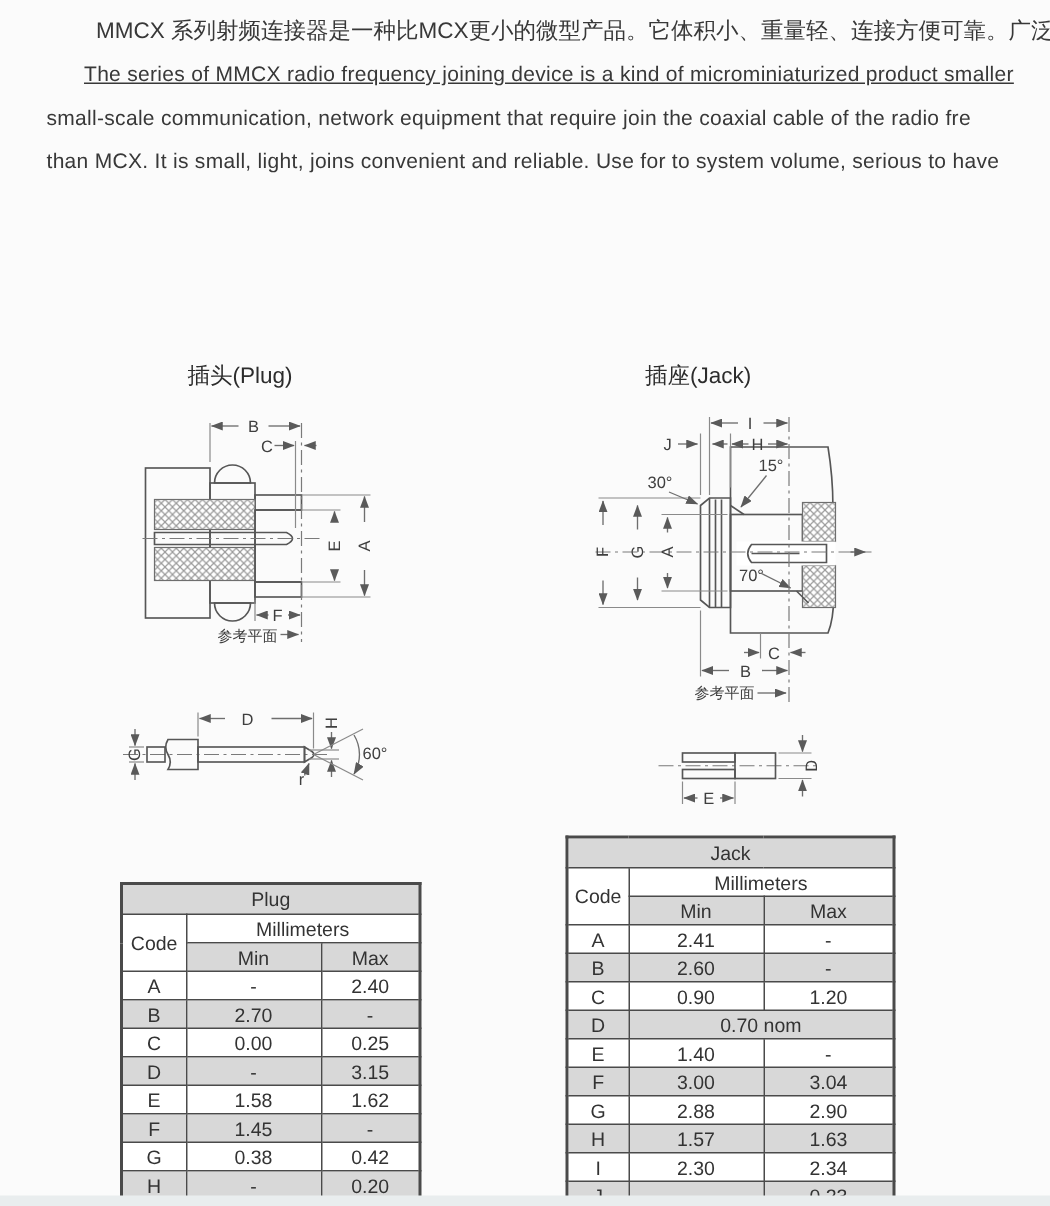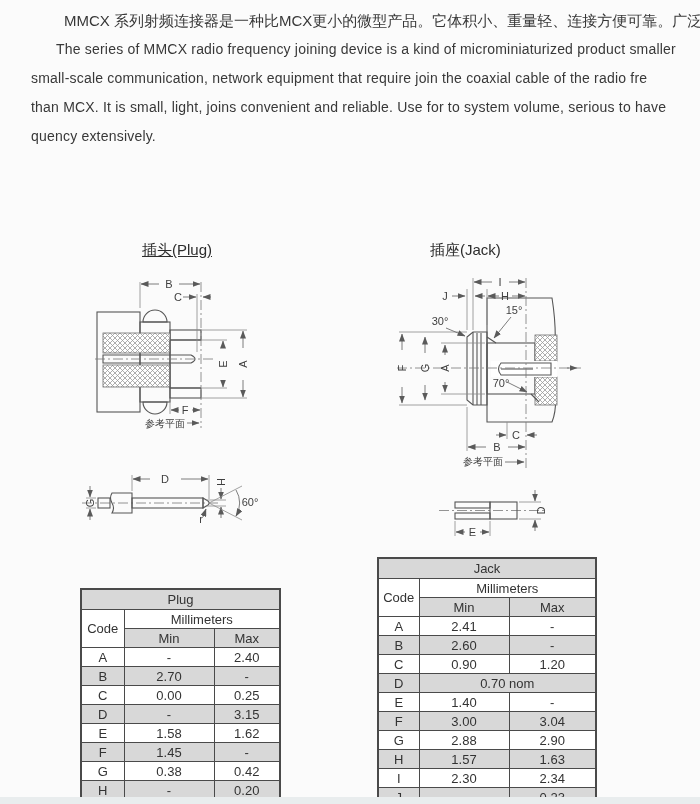--- a/index.html
+++ b/index.html
@@ -5,28 +5,28 @@
   html,body{margin:0;padding:0;}
   body{width:700px;height:804px;background:#f2f3f4;font-family:"Liberation Sans",sans-serif;}
   .page{position:relative;width:700px;height:804px;background:#fbfbfb;overflow:hidden;}
   .scan-foot{position:absolute;left:0;bottom:0;width:700px;height:7px;background:#e9edee;}
 
   
   .intro{position:absolute;left:31px;top:7px;width:668px;color:#383838;}
   .zl{font-size:15px;line-height:28px;white-space:nowrap;}
   .el{font-size:14px;line-height:29px;white-space:nowrap;letter-spacing:.2px;}
   .ind-zh{padding-left:33px;}
-  .ind-en{padding-left:25px;}
+  .ind-en{padding-left:25px;text-decoration:underline;}
 
   
   .sec-title{position:absolute;left:62px;top:191px;font-size:16px;font-weight:bold;color:#1e1e1e;letter-spacing:.2px;white-space:nowrap;}
   .sec-title .zh{margin-right:9px;}
 
   .sub{position:absolute;top:241px;font-size:15px;color:#2c2c2c;white-space:nowrap;}
-  .sub.plug{left:142px;text-decoration:underline;}
+  .sub.plug{left:125px;}
   .sub.jack{left:430px;}
 
   
   .draw{position:absolute;overflow:visible;}
   .ext{stroke:#8a8a8a;stroke-width:.8;fill:none;}
   .dim{stroke:#6e6e6e;stroke-width:.9;fill:none;marker-end:url(#arr);}
   .cl{stroke:#7a7a7a;stroke-width:.8;fill:none;stroke-dasharray:10 3 2 3;}
   .ol{stroke:#565656;stroke-width:1.1;fill:none;}
   .dl{font-family:"Liberation Sans",sans-serif;font-size:11px;fill:#3f3f3f;text-anchor:middle;}
   .rt{font-family:"Liberation Sans",sans-serif;font-size:10px;fill:#3f3f3f;}
@@ -59,21 +59,20 @@
         <path d="M0,0L8,3L0,6Z" fill="#5a5a5a"></path>
       </marker>
     </defs>
   </svg>
 
   <div class="intro">
     <div class="zl ind-zh">MMCX 系列射频连接器是一种比MCX更小的微型产品。它体积小、重量轻、连接方便可靠。广泛用于对</div>
     <div class="el ind-en">The series of MMCX radio frequency joining device is a kind of microminiaturized product smaller</div>
     <div class="el">small-scale communication, network equipment that require join the coaxial cable of the radio fre</div>
     <div class="el">than MCX. It is small, light, joins convenient and reliable. Use for to system volume, serious to have</div>
-    <div class="el">quency extensively.</div>
   </div>
 
 
   <div class="sub plug">插头(Plug)</div>
   <div class="sub jack">插座(Jack)</div>
 
   <svg class="draw" style="left:95px;top:278px" width="170" height="160" viewBox="0 0 170 160">
     <g>
       <rect x="2" y="34" width="43" height="100" fill="url(#hatch)" class="ol"></rect>
       <rect x="45" y="44" width="30" height="80" fill="url(#hatch)" class="ol"></rect>

